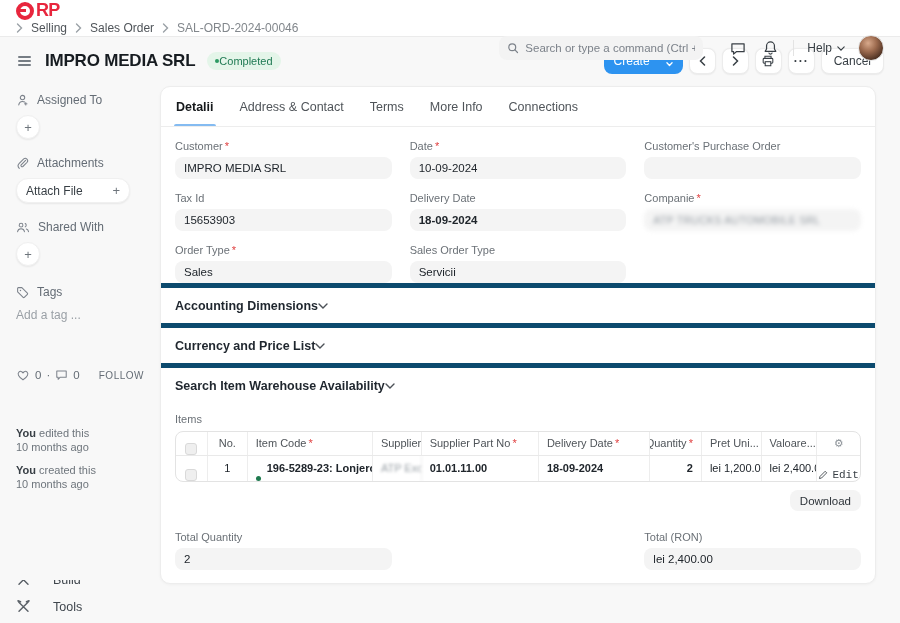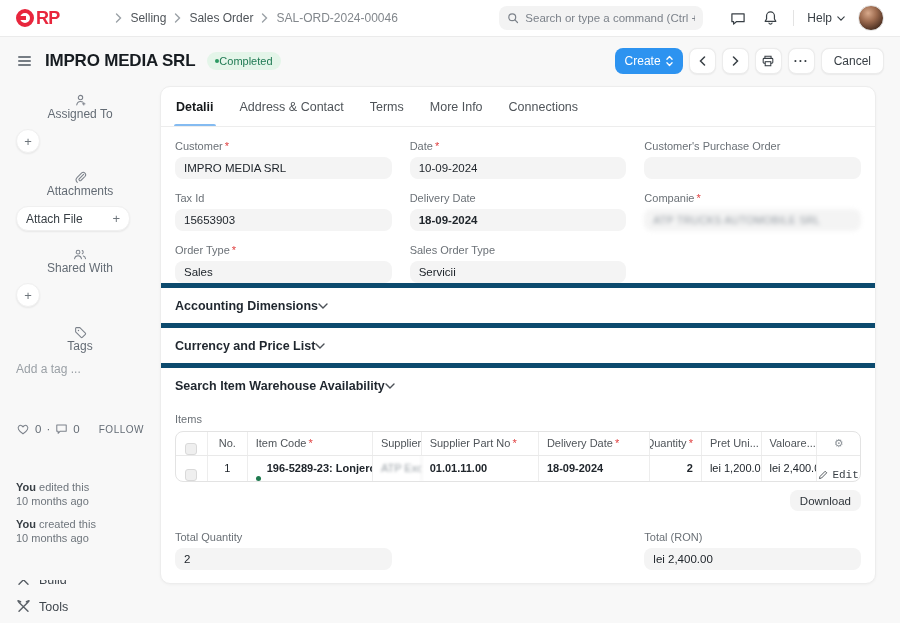--- a/index.html
+++ b/index.html
@@ -1,21 +1,21 @@
 <!DOCTYPE html>
 <html><head>
 <meta charset="utf-8">
 <style>
   * { margin:0; padding:0; box-sizing:border-box; }
   html,body { width:900px; height:623px; overflow:hidden; }
   body { font-family:"Liberation Sans","DejaVu Sans",sans-serif; background:#f8f8f8; color:#1f262e; font-size:12px; }
   svg { display:block; }
 
   
-  .topbar { height:37px; background:#fff; border-bottom:1px solid #ebebeb; display:flex; align-items:center; padding:7px 16px; position:relative; z-index:5; }
+  .topbar { height:37px; background:#fff; border-bottom:1px solid #ebebeb; display:flex; align-items:flex-start; padding:0 16px; position:relative; z-index:5;flex-direction:column; }
   .logo { display:flex; align-items:center; gap:2px; margin-right:56px; cursor:pointer; }
   .logo-ring { width:18px; height:18px; border:4.5px solid #e8263d; border-radius:50%; position:relative; }
   .logo-ring::after { content:""; position:absolute; left:-2px; top:3px; width:8px; height:3.5px; background:#e8263d; }
   .logo-text { font-size:18px; font-weight:800; color:#e8263d; letter-spacing:-0.8px; }
   .breadcrumb { display:flex; align-items:center; gap:8px; font-size:12px; color:#4f5459; }
   .crumb { cursor:pointer; white-space:nowrap; }
   .crumb.current { color:#82878c; cursor:default; }
   .topbar-right { margin-left:auto; display:flex; align-items:center; gap:13px; }
   .search-box { width:204px; height:24px; background:#f3f3f3; border-radius:8px; display:flex; align-items:center; gap:6px; padding:0 8px; margin-right:12px; cursor:text; }
   .search-box input { border:none; outline:none; background:transparent; flex:1; font-size:11.5px; font-family:inherit; color:#4f5459; }
@@ -28,43 +28,43 @@
   
   .titlebar { height:48px; display:flex; align-items:center; padding:0 16px; }
   .t-left { display:flex; align-items:center; gap:12px; }
   .hamburger { display:flex; flex-direction:column; gap:2.5px; cursor:pointer; padding:2px; }
   .hamburger i { width:13px; height:1.8px; background:#767d84; border-radius:1px; }
   .page-title { font-size:17px; font-weight:700; color:#171c21; letter-spacing:-0.2px; }
   .badge { display:flex; align-items:center; background:#e4f5e9; color:#1f7a53; border-radius:10px; padding:3px 8px; font-size:11px; }
   .badge-dot { width:4px; height:4px; border-radius:50%; background:#2c9a63; }
   .t-right { margin-left:auto; display:flex; align-items:center; gap:6px; }
   .btn { height:26px; border-radius:8px; font-size:12px; font-family:inherit; display:inline-flex; align-items:center; justify-content:center; cursor:pointer; border:1px solid transparent; }
-  .btn-primary { background:#2d93f0; color:#fff; padding:0 9px; gap:5px; font-weight:500; }
+  .btn-primary { background:#2d93f0; color:#fff; padding:0 9px; gap:16px; font-weight:500; }
   .btn-white { background:#fff; border:1px solid #ececec; box-shadow:0 0.5px 1.5px rgba(0,0,0,.06); color:#383f45; }
   .btn-sq { width:27px; }
   .btn-pad { padding:0 12px; }
 
   
   .content { display:flex; align-items:flex-start; padding-right:16px; }
   .page-wrap { position:relative; height:586px; }
 
   
   .sidebar { width:160px; flex:none; padding:4px 16px 0; font-size:12px; }
-  .sb-head { display:flex; align-items:center; color:#646c75;flex-direction:column; }
+  .sb-head { display:flex; align-items:center; gap:8px; color:#646c75; }
   .sb-head .sb-label { color:#646c75; }
   .circle-btn { width:24px; height:24px; border-radius:50%; background:#fff; border:1px solid #f0f0f0; box-shadow:0 1px 2px rgba(0,0,0,.07); color:#6e757c; font-size:13px; display:flex; align-items:center; justify-content:center; cursor:pointer; }
   .attach-btn { width:114px; height:25px; background:#fff; border:1px solid #f0f0f0; box-shadow:0 1px 2px rgba(0,0,0,.07); border-radius:12px; display:flex; align-items:center; justify-content:space-between; padding:0 9px; cursor:pointer; font-size:12px; color:#383f45; }
   .attach-plus { color:#6e757c; font-size:13px; }
   .add-tag { color:#9aa0a6; font-size:12px; cursor:pointer; }
   .likes-row { display:flex; align-items:center; gap:5px; color:#646c75; font-size:11.5px; }
   .follow { margin-left:auto; font-size:10px; letter-spacing:.5px; color:#646c75; cursor:pointer; }
   .hist { font-size:11px; line-height:14px; color:#6e757c; }
   .hist b { color:#383f45; font-weight:700; }
   .bottom-nav { position:absolute; left:16px; bottom:9px; display:flex; flex-direction:column; gap:12px; }
-  .bn-item { display:flex; align-items:center; gap:8px; font-size:12.5px; color:#3f464d; cursor:pointer; }
+  .bn-item { display:flex; align-items:center; gap:22px; font-size:12.5px; color:#3f464d; cursor:pointer; }
   .bn-clip { clip-path:inset(8px 0 0 0); }
 
   
   .card { width:716px; height:498px; background:#fff; border:1px solid #ededed; border-radius:10px; box-shadow:0 1px 3px rgba(0,0,0,.04); overflow:hidden; margin-top:1px; }
   .tabs { display:flex; gap:26px; padding:0 15px; height:40px; align-items:center; border-bottom:1px solid #ededed; }
   .tab { position:relative; font-size:12.5px; color:#4f5459; cursor:pointer; height:100%; display:flex; align-items:center; }
   .tab.active { color:#15181b; font-weight:700; }
   .tab.active::after { content:""; position:absolute; left:-2px; right:-2px; bottom:0; height:2.5px; background:#84bbf1; border-radius:2px 2px 0 0; }
   .card-body { padding:13px 14px 0; }
   .form-grid { display:grid; grid-template-columns:repeat(3,1fr); column-gap:18px; row-gap:13px; }

